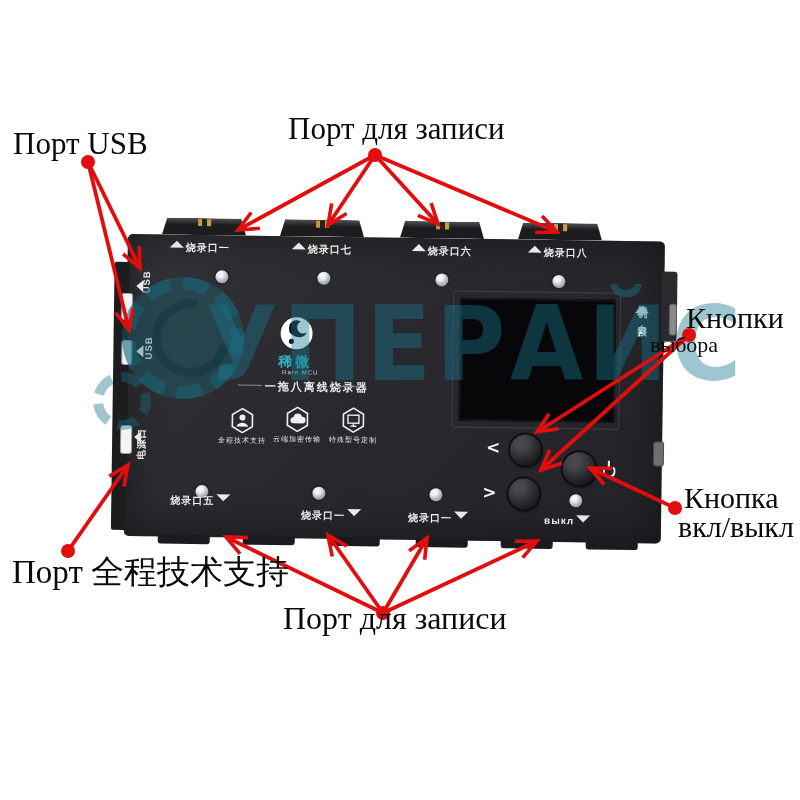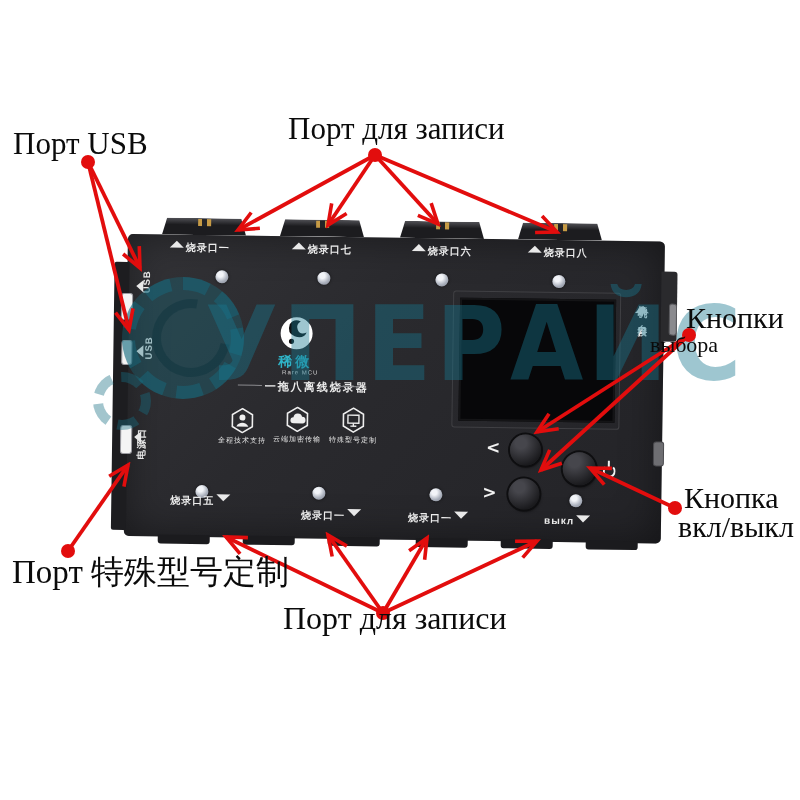--- a/index.html
+++ b/index.html
@@ -235,14 +235,14 @@
     <circle cx="383" cy="613" r="7"></circle>
   </g>
 </svg>
 
 <div class="anno" style="left:13px;top:126px;font-size:31px">Порт USB</div>
 <div class="anno" style="left:288px;top:111px;font-size:31px">Порт для записи</div>
 <div class="anno" style="left:686px;top:301px;font-size:30px">Кнопки</div>
 <div class="anno" style="left:650px;top:332px;font-size:22px">выбора</div>
 <div class="anno" style="left:684px;top:481px;font-size:30px">Кнопка</div>
 <div class="anno" style="left:678px;top:510px;font-size:30px">вкл/выкл</div>
-<div class="anno" style="left:12px;top:550px;font-size:33px">Порт 特殊型号定制</div>
+<div class="anno" style="left:12px;top:550px;font-size:33px">Порт 全程技术支持</div>
 <div class="anno" style="left:283px;top:600px;font-size:32px">Порт для записи</div>
 
 </body></html>

